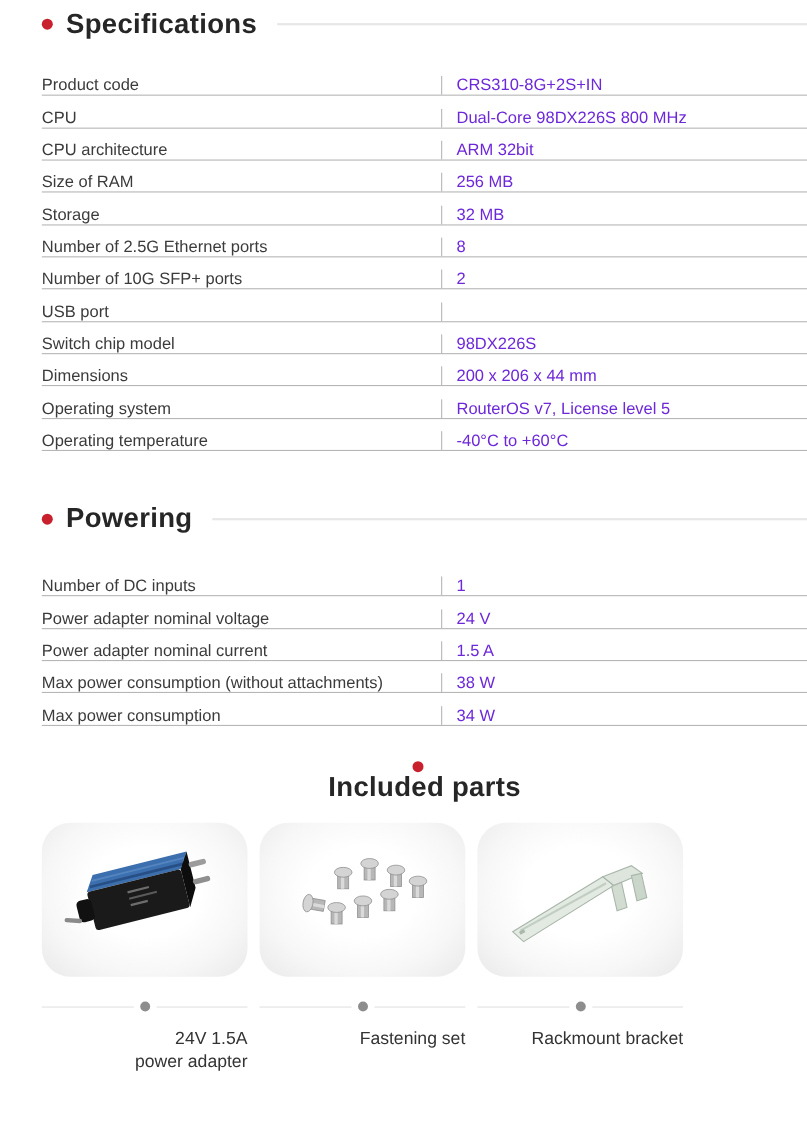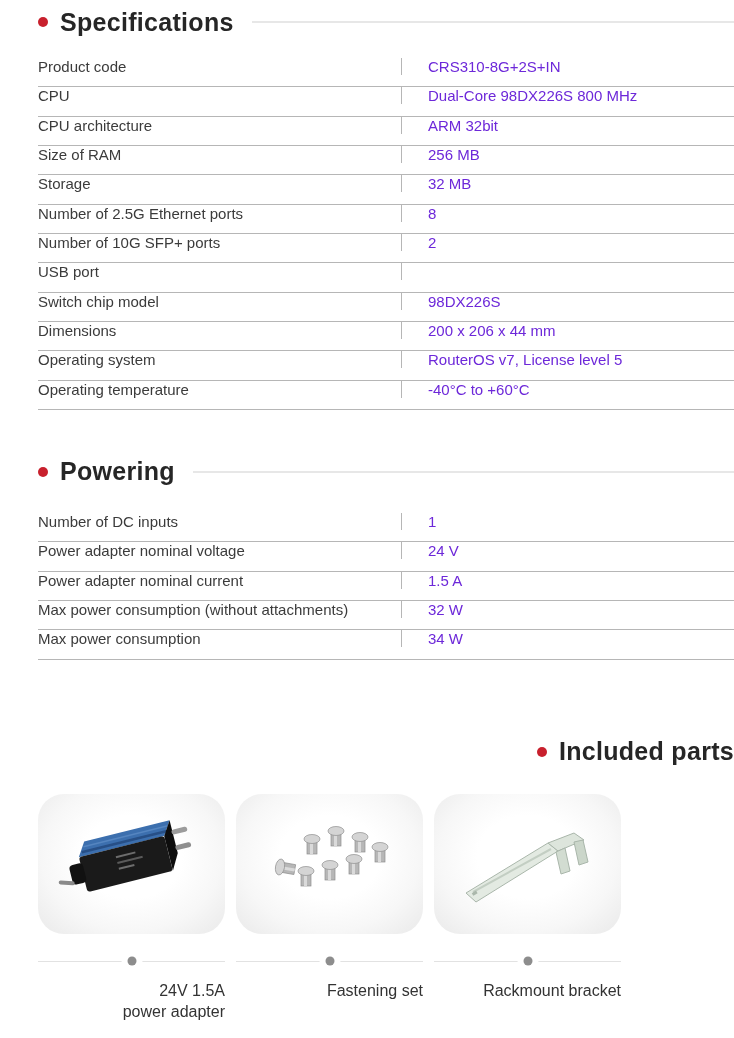--- a/index.html
+++ b/index.html
@@ -5,46 +5,46 @@
   * { margin:0; padding:0; box-sizing:border-box; }
   html,body { background:#ffffff; }
   body {
     width:734px; height:1038px; overflow:hidden;
     font-family:"Liberation Sans", sans-serif;
     color:#3b3b3b;
   }
   .page { padding:8px 0 0 38px; }
 
   
-  .sec-header { display:flex; align-items:center; height:28px;justify-content:flex-end; }
+  .sec-header { display:flex; align-items:center; height:28px; }
   .bullet {
     width:10px; height:10px; border-radius:50%;
     background:#c8202d; flex:0 0 auto; margin-right:12px;
   }
   .sec-title {
     font-size:25px; font-weight:700; color:#262626;
     letter-spacing:0.3px; white-space:nowrap;
   }
   .rule { flex:1; height:2px; background:#e7e7e7; margin-left:18px; }
 
   
   .spec-table { margin-top:22px; }
   .spec-table.powering { margin-top:27px; }
   .trow {
-    display:flex; align-items:flex-start; height:29.33px;
-    border-bottom:1px solid #b6b6b6; font-size:15px;gap:13px;
+    display:flex; align-items:flex-end; height:29.33px;
+    border-bottom:1px solid #b6b6b6; font-size:15px;
   }
   .tlabel {
     width:364px; flex:0 0 364px; display:flex; align-items:center;
     border-right:1px solid #b6b6b6; color:#3b3b3b;
   }
   .tvalue { flex:1; display:flex; align-items:center; padding-left:13px; color:#6d28d9; }
 
   .sec2 { margin-top:48px; }
-  .sec3 { margin-top:78px; }
+  .sec3 { margin-top:32px;flex-direction:column; }
 
   
   .parts-row { margin-top:28px; display:flex; gap:11px; }
   .part { width:187px; }
   .part-card {
     width:187px; height:140px; border-radius:26px;
     background:radial-gradient(ellipse at 50% 45%, #ffffff 38%, #f7f7f7 68%, #e9e9e9 100%);
     display:flex; align-items:center; justify-content:center;
   }
   .part-divider {
@@ -137,21 +137,21 @@
     <div class="trow">
       <div class="tlabel">Power adapter nominal voltage</div>
       <div class="tvalue">24 V</div>
     </div>
     <div class="trow">
       <div class="tlabel">Power adapter nominal current</div>
       <div class="tvalue">1.5 A</div>
     </div>
     <div class="trow">
       <div class="tlabel">Max power consumption (without attachments)</div>
-      <div class="tvalue">32 W</div>
+      <div class="tvalue">38 W</div>
     </div>
     <div class="trow">
       <div class="tlabel">Max power consumption</div>
       <div class="tvalue">34 W</div>
     </div>
   </div>
 
   <div class="sec-header sec3">
     <span class="bullet"></span>
     <span class="sec-title">Included parts</span>

